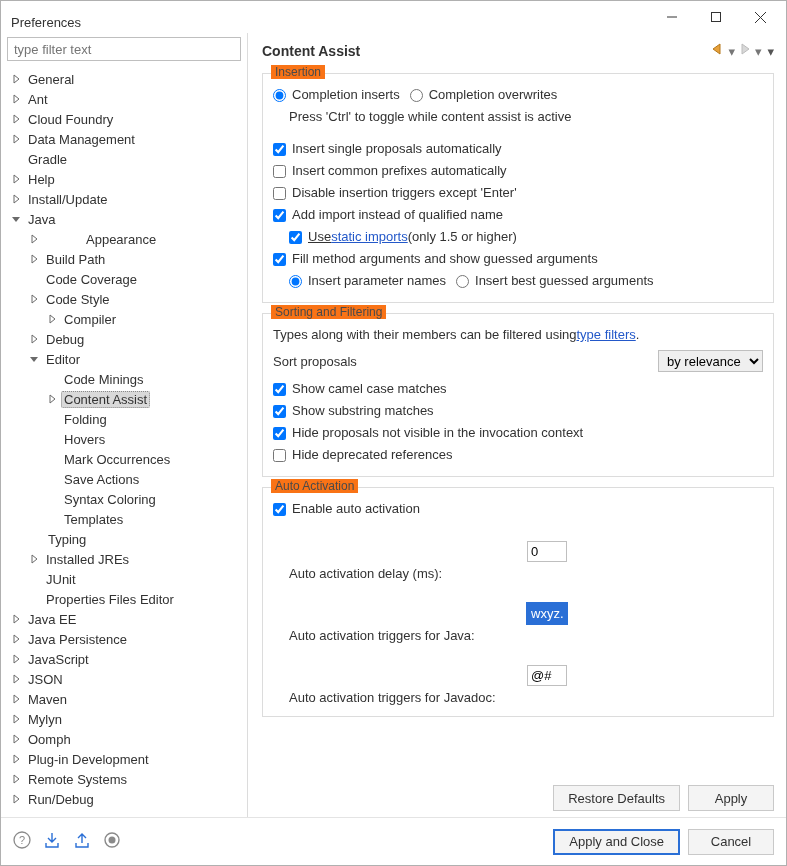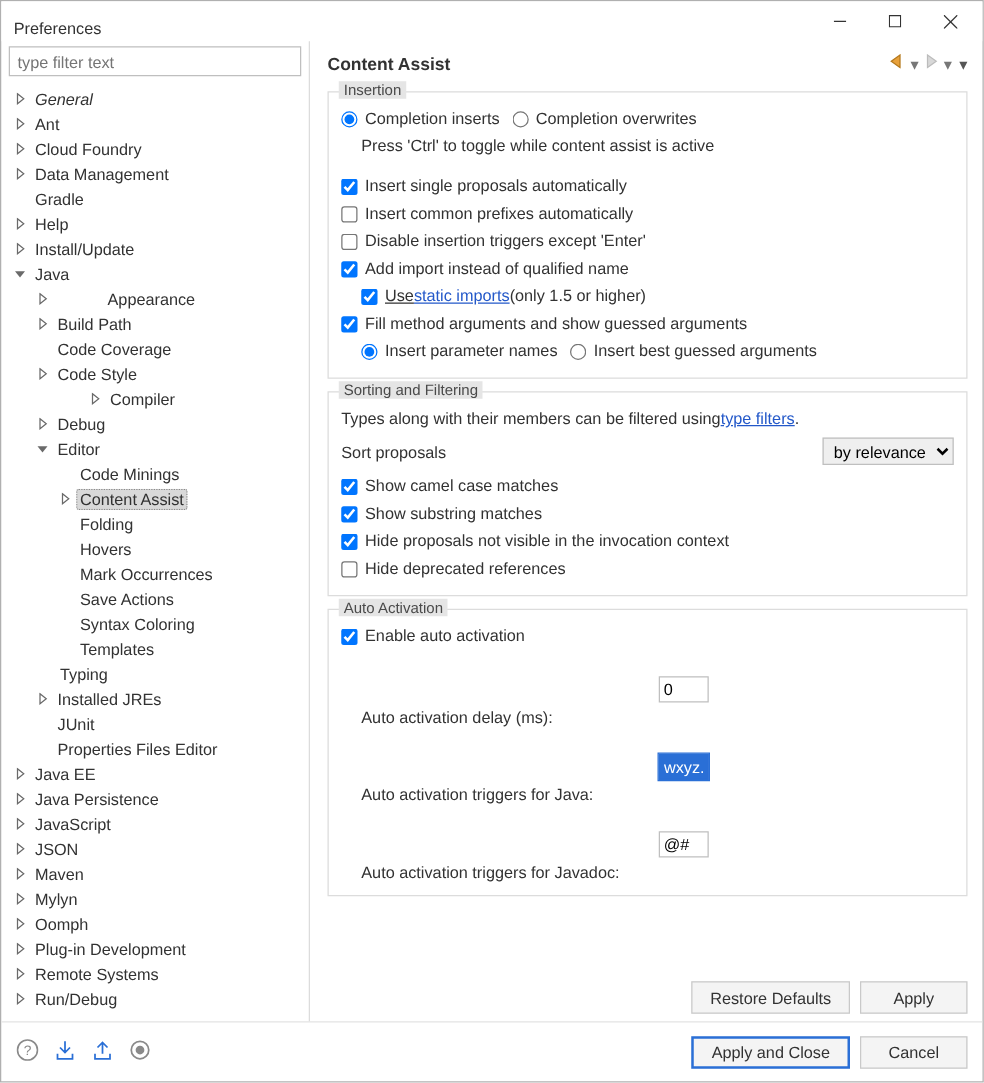--- a/index.html
+++ b/index.html
@@ -92,21 +92,21 @@
   .rp-arrow { width:16px; height:16px; }
   .group {
     border: 1px solid #dcdcdc;
     margin-bottom: 10px;
     padding: 10px 10px 8px 10px;
     position: relative;
   }
   .group-legend {
     position: absolute;
     top: -9px; left: 8px;
-    background: #e5e5e5;
+    background: #f97316;
     padding: 0 4px;
     font-size: 12px;
     color: #4a4a4a;
   }
   .row { display:flex; align-items:center; margin: 2px 0 4px 0; line-height:18px; }
   .row.indent1 { padding-left: 16px; }
   .row input[type=checkbox], .row input[type=radio] { margin: 0 6px 0 0; }
   .hint { padding-left: 16px; color:#323232; }
   .link { color: #2358c9; text-decoration: underline; }
   .flex-between { display:flex; align-items:center; justify-content:space-between; margin-top:6px; }
@@ -170,21 +170,21 @@
 </div>
 
 <div class="body">
 
   <div class="left-pane">
     <div class="filter-wrap">
       <input class="filter-input" type="text" placeholder="type filter text" style="">
     </div>
     <div class="tree-wrap">
       <ul class="tree" id="tree">
-          <li class="tree-row" style="padding-left: 8px; font-style: italic;">
+          <li class="tree-row" style="padding-left: 8px;">
             <span class="twisty ">
               <svg width="10" height="10">
                 <path d="M3 1 L8 5 L3 9 Z" fill="none" stroke="#6a6a6a" stroke-width="1"></path>
               </svg>
             </span>
             <span class="tree-label">General</span>
           </li>
           <li class="tree-row" style="padding-left: 8px;">
             <span class="twisty ">
               <svg width="10" height="10">
@@ -262,21 +262,21 @@
             <span class="tree-label">Code Coverage</span>
           </li>
           <li class="tree-row" style="padding-left: 26px;">
             <span class="twisty ">
               <svg width="10" height="10">
                 <path d="M3 1 L8 5 L3 9 Z" fill="none" stroke="#6a6a6a" stroke-width="1"></path>
               </svg>
             </span>
             <span class="tree-label">Code Style</span>
           </li>
-          <li class="tree-row" style="padding-left: 44px; margin-left: 24px;">
+          <li class="tree-row" style="padding-left: 44px;">
             <span class="twisty ">
               <svg width="10" height="10">
                 <path d="M3 1 L8 5 L3 9 Z" fill="none" stroke="#6a6a6a" stroke-width="1"></path>
               </svg>
             </span>
             <span class="tree-label">Compiler</span>
           </li>
           <li class="tree-row" style="padding-left: 26px;">
             <span class="twisty ">
               <svg width="10" height="10">

